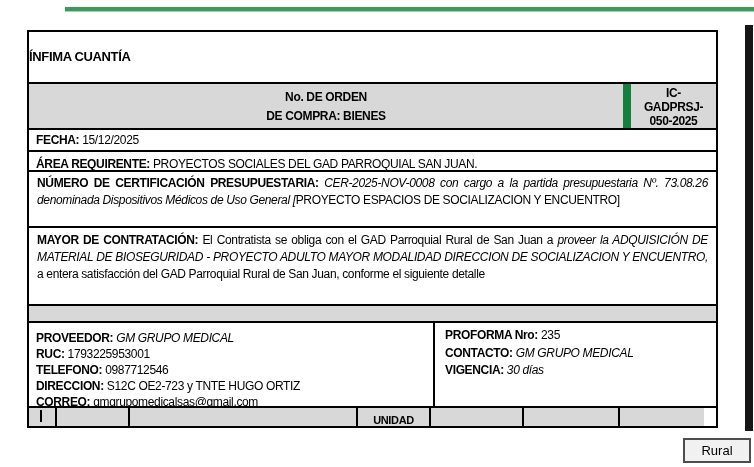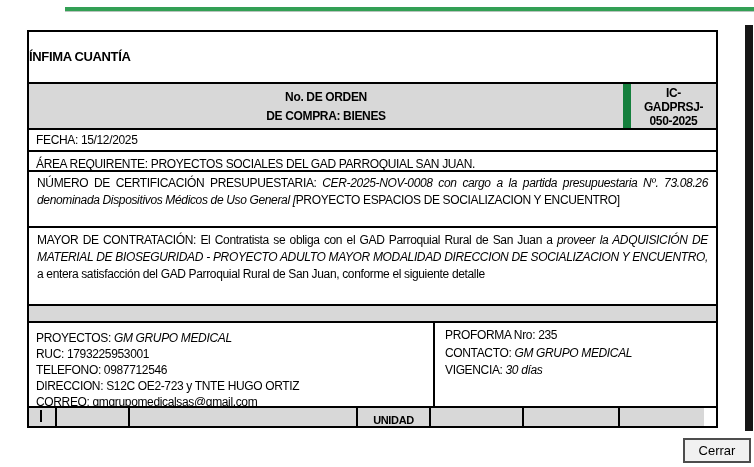--- a/index.html
+++ b/index.html
@@ -24,21 +24,21 @@
 
   .order-row { height:46px; display:flex; }
   .order-left { flex:1; text-align:center; font-weight:bold; font-size:12px; line-height:19px; padding-top:4px; }
   .order-right {
     width:93px; border-left:8px solid #15803d; text-align:center; font-weight:bold;
     font-size:12px; line-height:14px; padding-top:2px; white-space:pre-line;
   }
 
   .fecha-row { height:22px; padding:3px 7px 0 7px; font-size:12px; }
   .area-row  { height:20px; padding:5px 7px 0 7px; font-size:12px; }
-  .lbl { font-weight:normal; }
+  .lbl { font-weight:bold; }
   .it  { font-style:italic; }
 
   .cert-row   { height:56px; padding:3px 8px 0 8px; font-size:12px; line-height:17px; text-align:justify; }
   .objeto-row { height:78px; padding:4px 8px 0 8px; font-size:12px; line-height:17px; text-align:justify; }
 
   .spacer-row { height:17px; }
 
   .prov-row { height:85px; display:flex; font-size:12px; }
   .prov-left  { flex:1; padding:7px 6px 0 7px; line-height:16px; }
   .prov-right { width:283px; border-left:2px solid #000; padding:4px 6px 0 10px; line-height:17.5px; }
@@ -101,21 +101,21 @@
       <span>El Contratista se obliga con el GAD Parroquial Rural de San Juan a</span>
       <span class="it">proveer la ADQUISICIÓN DE MATERIAL DE BIOSEGURIDAD - PROYECTO ADULTO MAYOR MODALIDAD DIRECCION DE SOCIALIZACION Y ENCUENTRO,</span>
       <span>a entera satisfacción del GAD Parroquial Rural de San Juan, conforme el siguiente detalle</span>
     </div>
 
     <div class="row spacer-row gray"></div>
 
     <div class="row prov-row">
       <div class="prov-left">
         <div>
-          <span class="lbl">PROYECTOS:</span>
+          <span class="lbl">PROVEEDOR:</span>
           <span class="it">GM GRUPO MEDICAL</span>
         </div>
         <div>
           <span class="lbl">RUC:</span>
           <span>1793225953001</span>
         </div>
         <div>
           <span class="lbl">TELEFONO:</span>
           <span>0987712546</span>
         </div>
@@ -151,14 +151,14 @@
       <div class="ih-cell c1"></div>
       <div class="ih-cell c2"></div>
       <div class="ih-cell c3">UNIDAD</div>
       <div class="ih-cell c4"></div>
       <div class="ih-cell c5"></div>
       <div class="ih-cell c6"></div>
     </div>
 
   </div>
 
-  <button class="cerrar-btn">Cerrar</button>
+  <button class="cerrar-btn">Rural</button>
 </div>
 
 </body></html>

